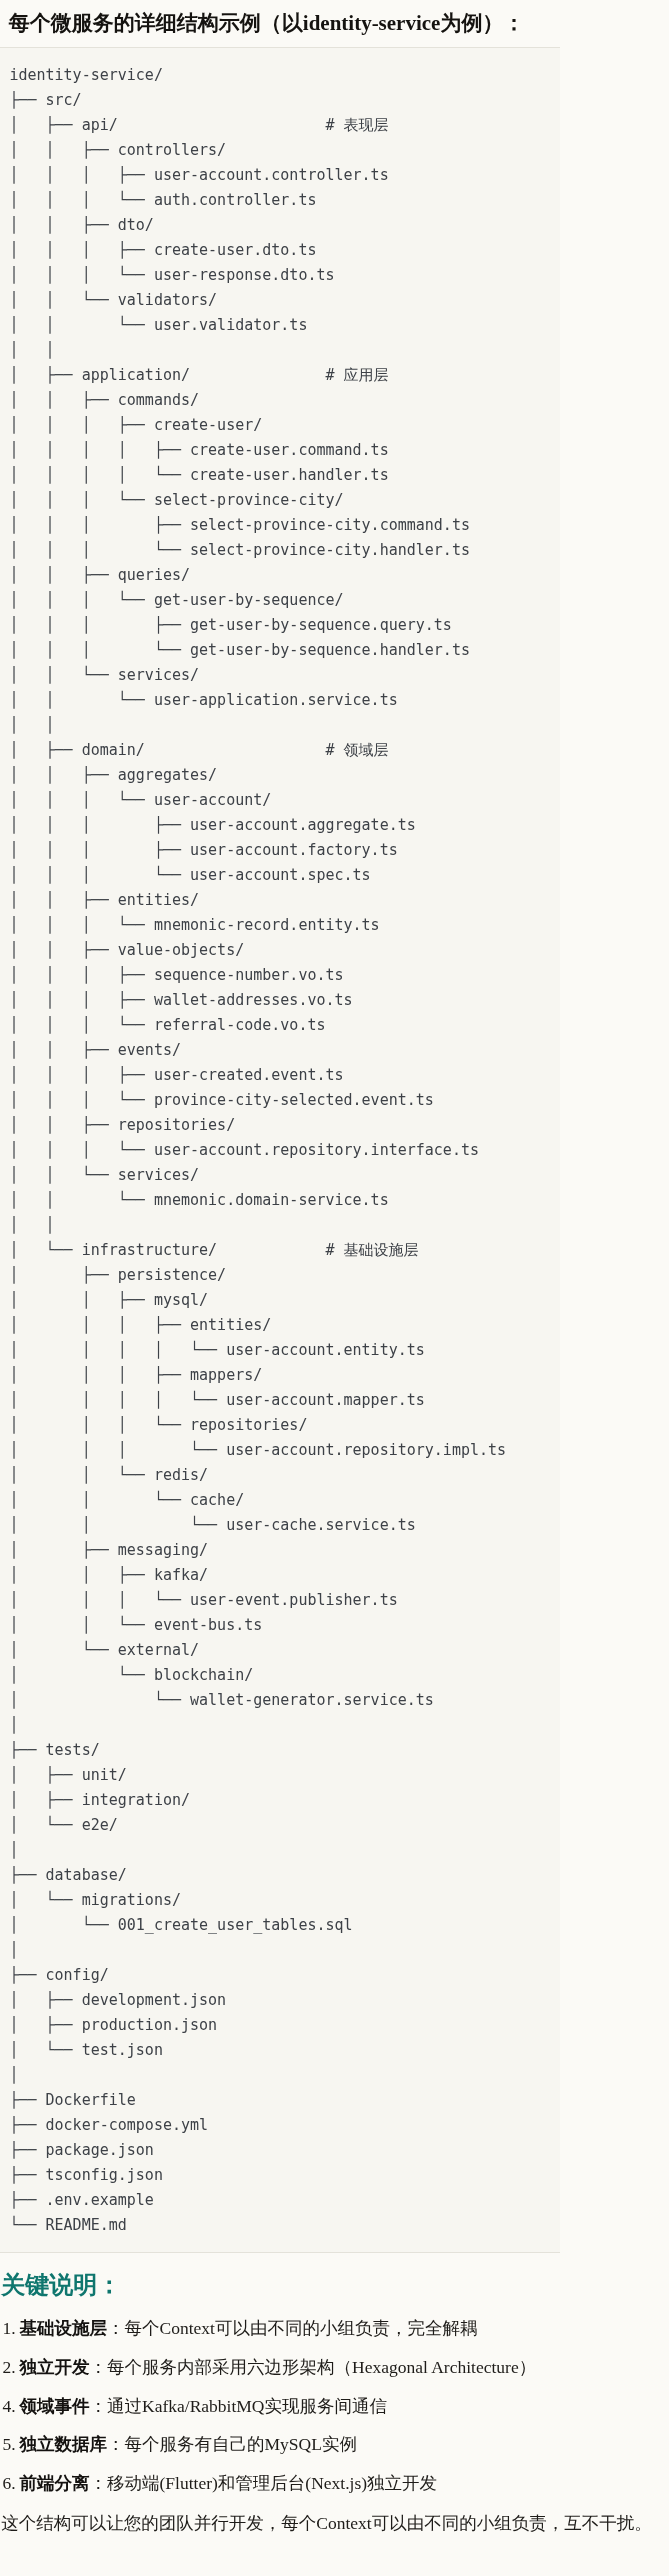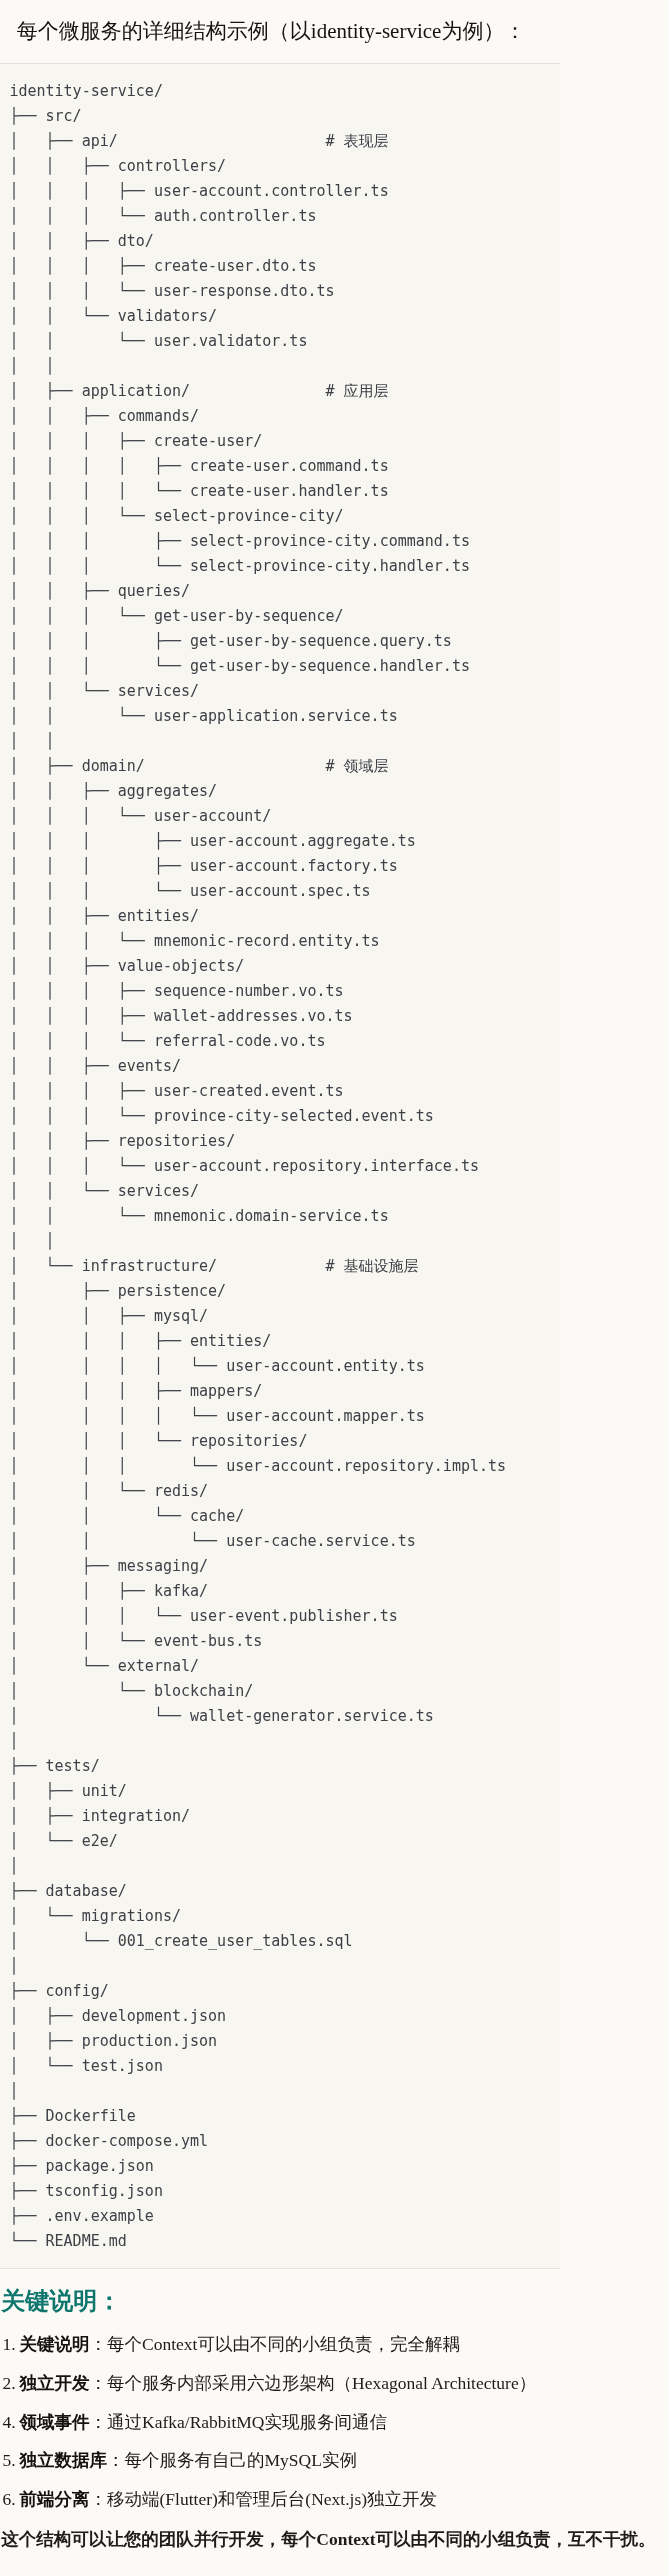--- a/index.html
+++ b/index.html
@@ -6,25 +6,25 @@
     margin: 0;
     padding: 0;
     background: #FBFAF6;
   }
   body {
     width: 669px;
     color: #1E1C19;
     font-family: "Liberation Serif", "DejaVu Serif", serif;
   }
   .page-title {
-    margin: 8px;
+    margin: 0;
     padding: 10px 10px 9.4px 8.8px;
     font-size: 21px;
     line-height: 27.5px;
-    font-weight: 400;
+    font-weight: 700;
     color: #151310;
     white-space: nowrap;
     font-family: "Liberation Serif", "DejaVu Serif", serif;
   }
   pre.file-tree {
     margin: 0;
     box-sizing: border-box;
     width: 560px;
     background: #F7F6F1;
     border-top: 0.6px solid #E4E2DA;
@@ -63,21 +63,20 @@
   }
   ol.notes-list strong {
     font-weight: 700;
     color: #141210;
   }
   .closing-paragraph {
     margin: 15px 0 0 0;
     font-size: 17.5px;
     line-height: 25px;
     white-space: nowrap;
-    font-weight: bold;
   }
 </style>
 </head>
 <body>
 
 <div>
 
   <h1 class="page-title">每个微服务的详细结构示例（以identity-service为例）：</h1>
 
   <pre class="file-tree">identity-service/
@@ -167,21 +166,21 @@
 ├── tsconfig.json
 ├── .env.example
 └── README.md</pre>
 
   <section class="notes">
 
     <h2 class="notes-heading">关键说明：</h2>
 
     <ol class="notes-list">
       <li>
-        <span class="num">1.</span><strong>关键说明</strong><span>：每个Context可以由不同的小组负责，完全解耦</span>
+        <span class="num">1.</span><strong>基础设施层</strong><span>：每个Context可以由不同的小组负责，完全解耦</span>
       </li>
       <li>
         <span class="num">2.</span><strong>独立开发</strong><span>：每个服务内部采用六边形架构（Hexagonal Architecture）</span>
       </li>
       <li>
         <span class="num">4.</span><strong>领域事件</strong><span>：通过Kafka/RabbitMQ实现服务间通信</span>
       </li>
       <li>
         <span class="num">5.</span><strong>独立数据库</strong><span>：每个服务有自己的MySQL实例</span>
       </li>

